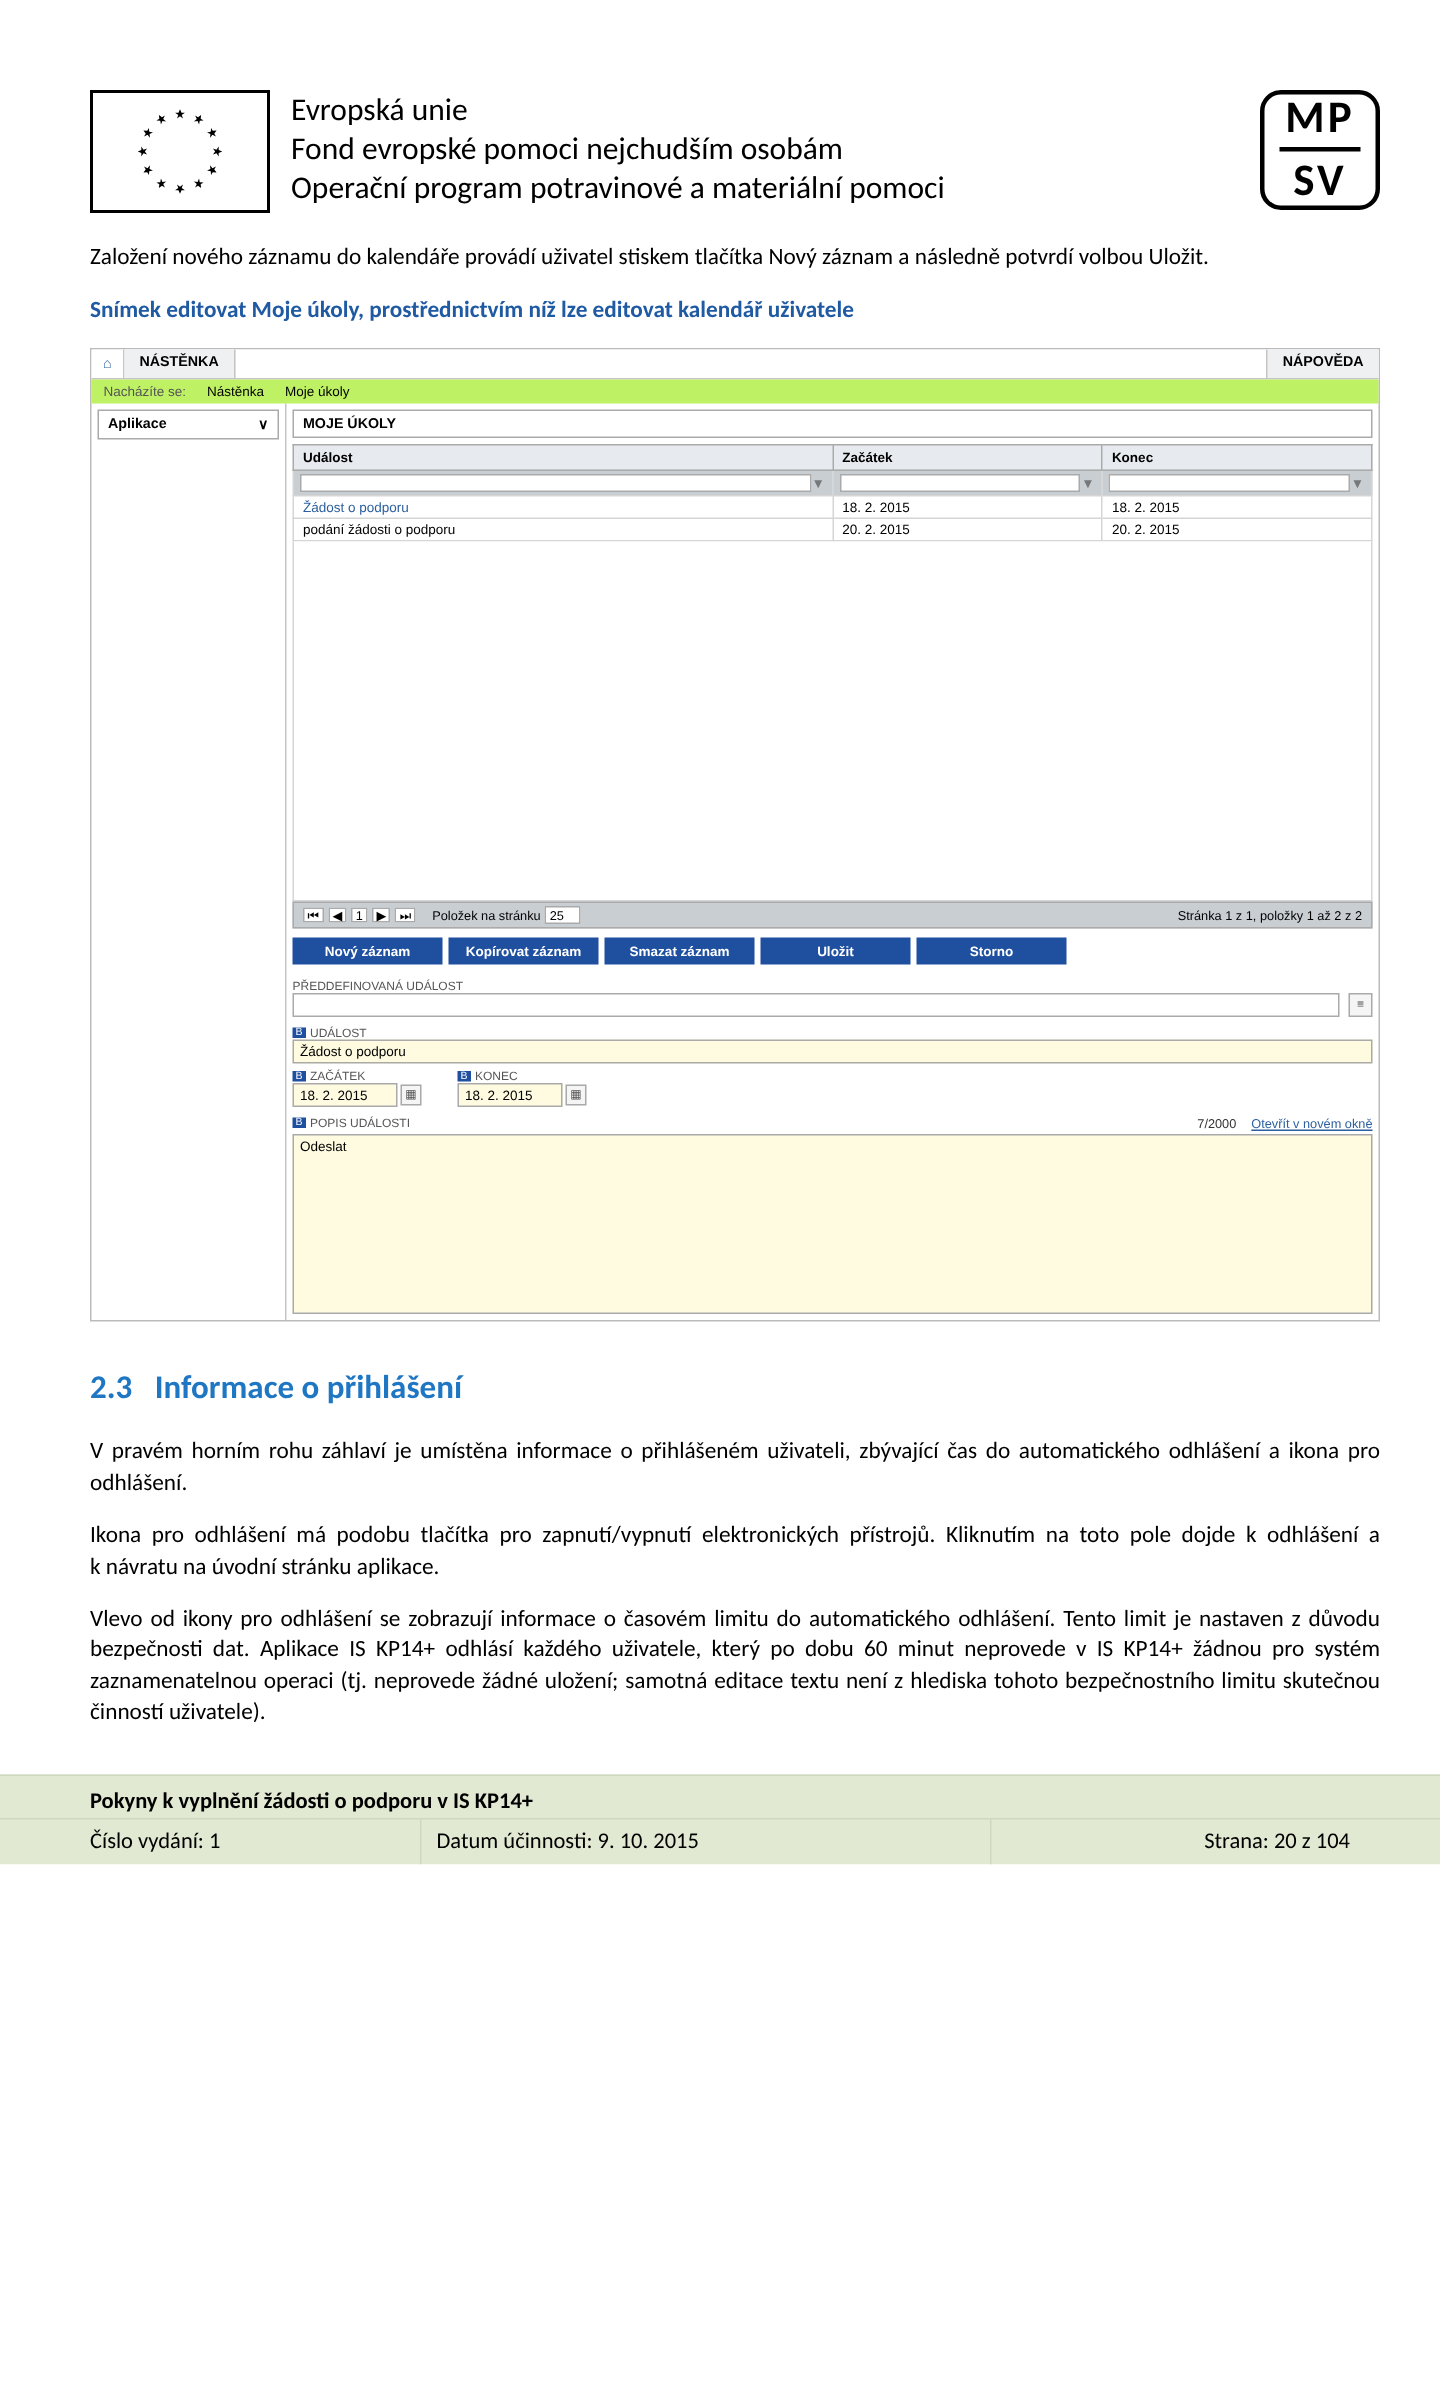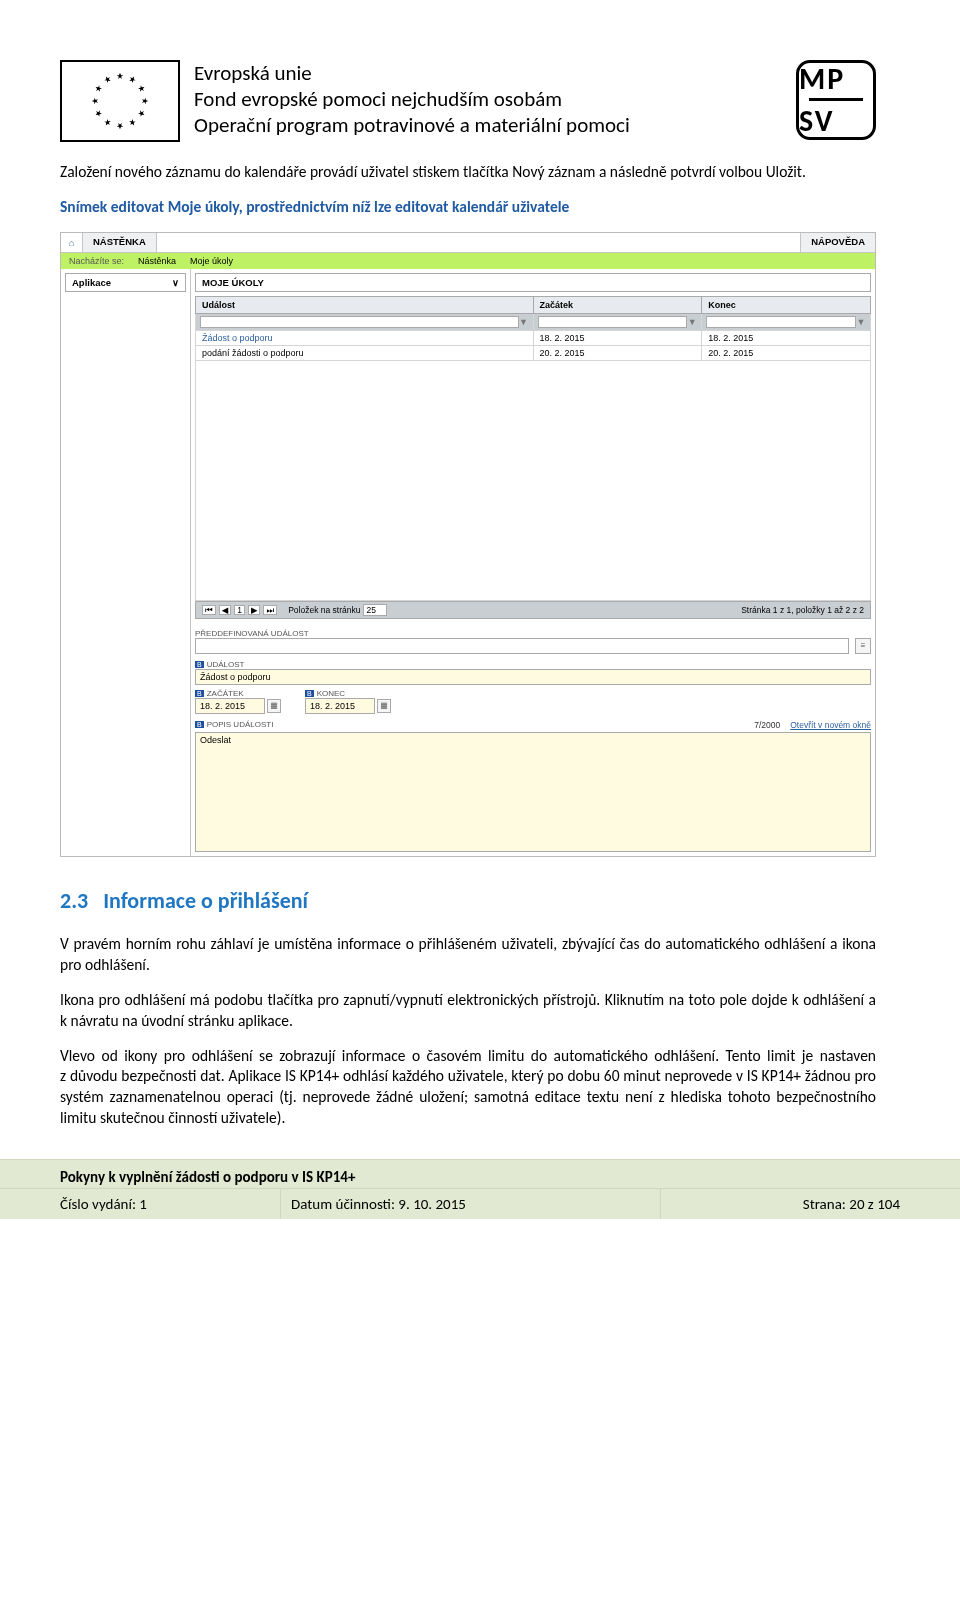--- a/index.html
+++ b/index.html
@@ -3,21 +3,21 @@
 <meta charset="utf-8">
 <style>
   * { box-sizing: border-box; margin: 0; padding: 0; }
   body {
     font-family: Calibri, Arial, sans-serif;
     background: #fff;
     width: 960px;
     color: #000;
     font-size: 15px;
   }
-  .page { padding: 60px 84px 0 60px; }
+  .page { padding: 60px 40px 0 60px; }
 
   
   .header { display: flex; align-items: flex-start; gap: 14px; margin-bottom: 10px; }
   .eu-flag {
     width: 120px; height: 82px;
     border: 2px solid #000;
     position: relative;
     background: #fff;
   }
   .eu-flag svg { position: absolute; inset: 0; width: 100%; height: 100%; }
@@ -26,20 +26,21 @@
   .hdr-text .l2 { font-size: 21px; font-weight: 400; }
   .hdr-text .l3 { font-size: 21px; font-weight: 400; }
   .mpsv-logo {
     width: 80px; height: 80px;
     border: 3px solid #000;
     border-radius: 14px;
     display: flex; flex-wrap: wrap;
     font-size: 30px; font-weight: 700;
     line-height: 1;
     align-items: center; justify-content: center;
+    text-align: center;
     letter-spacing: 2px;
     position: relative;
   }
   .mpsv-logo div { width: 100%; }
   .mpsv-logo .underline {
     height: 3px; background: #000;
     margin: 2px 10px;
   }
 
   
@@ -327,20 +328,27 @@
           <span class="nav-btn">◀</span>
           <span class="nav-btn">1</span>
           <span class="nav-btn">▶</span>
           <span class="nav-btn">⏭</span>
           <span class="pg-lbl">Položek na stránku</span>
           <span class="pg-dd">25</span>
           <span class="spacer"></span>
           <span>Stránka 1 z 1, položky 1 až 2 z 2</span>
         </div>
 
+        <div class="btn-row">
+          <div class="btn">Nový záznam</div>
+          <div class="btn">Kopírovat záznam</div>
+          <div class="btn">Smazat záznam</div>
+          <div class="btn">Uložit</div>
+          <div class="btn">Storno</div>
+        </div>
 
         <div class="form-area">
           <div style="display:flex; align-items:flex-end; gap:6px;">
             <div style="flex:1">
               <div class="form-lbl">PŘEDDEFINOVANÁ UDÁLOST</div>
               <div class="form-input" style="background:#fff"></div>
             </div>
             <div class="cal-icon" style="width:16px;height:16px;">≡</div>
           </div>
 

